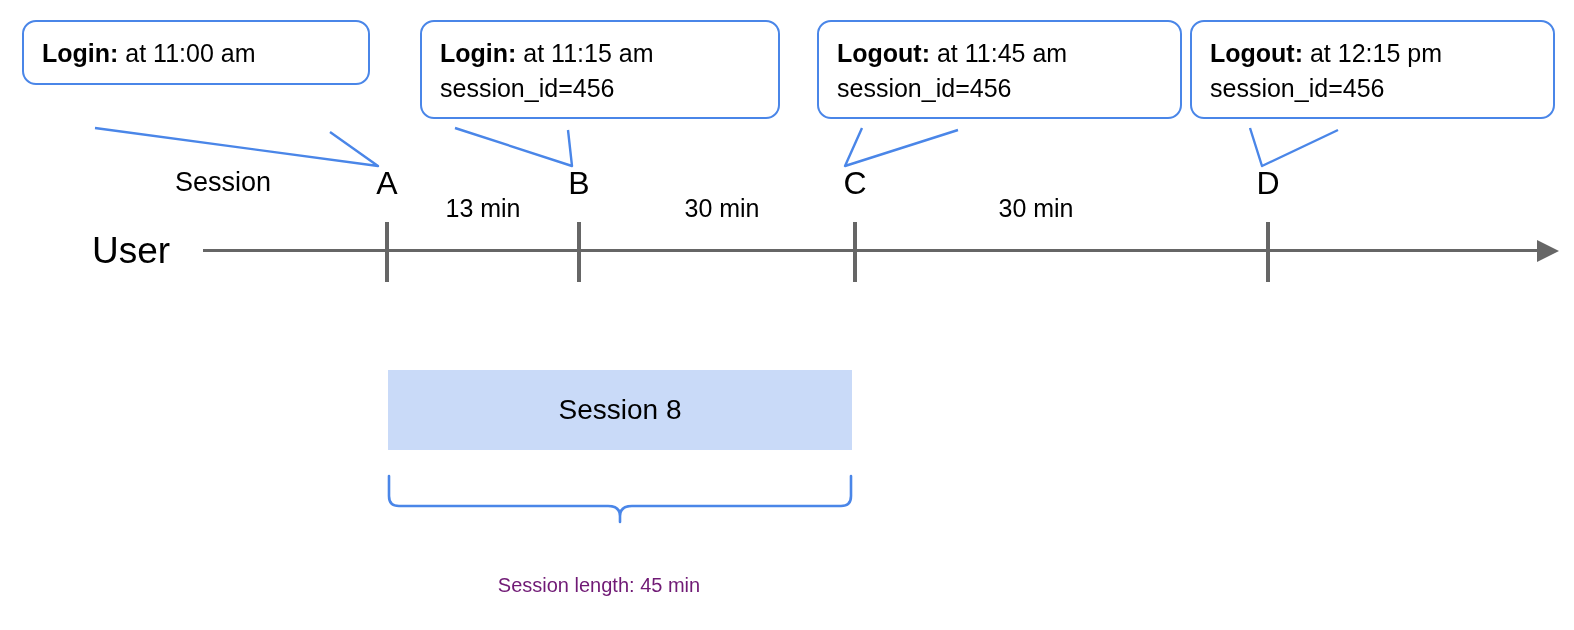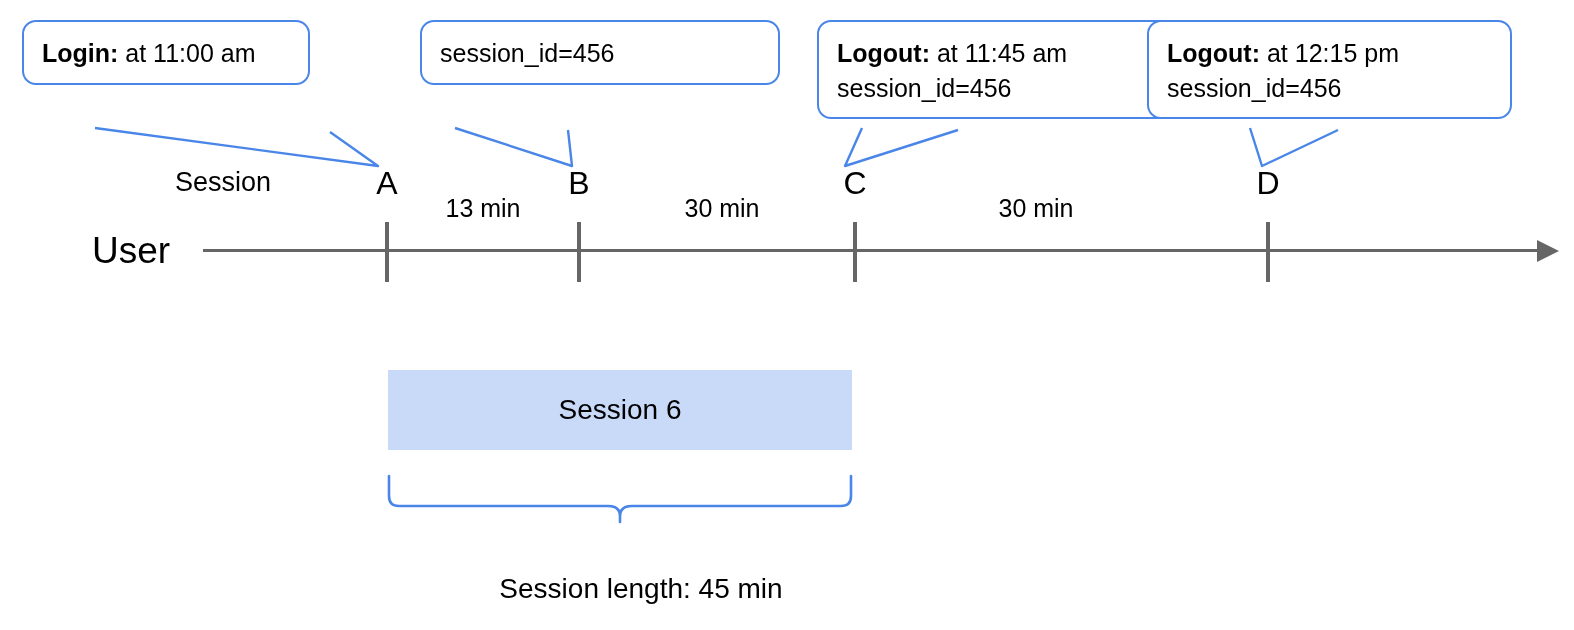--- a/index.html
+++ b/index.html
@@ -137,53 +137,56 @@
   #brace {
     position: absolute;
     left: 380px;
     top: 470px;
     width: 490px;
     height: 60px;
     z-index: 1;
   }
   #session-length-caption {
     position: absolute;
-    left: 641px;
+    left: 599px;
     top: 575px;
     transform: translateX(-50%);
-    font-size: 28px;
-    line-height: 1;
-    color: #000000;
+    font-size: 20px;
+    line-height: 1;
+    color: #701a75;
     white-space: nowrap;
     z-index: 1;
   }
 </style>
 </head>
 <body>
 
 <div id="canvas">
 
-  <div class="callout" style="left:22px; top:20px; width:288px;">
+  <div class="callout" style="left:22px; top:20px; width:348px;">
     <div class="line">
       <span class="ev-name">Login:</span><span> at 11:00 am</span>
     </div>
   </div>
 
   <div class="callout" style="left:420px; top:20px; width:360px;">
+    <div class="line">
+      <span class="ev-name">Login:</span><span> at 11:15 am</span>
+    </div>
     <div class="line">session_id=456</div>
   </div>
 
   <div class="callout" style="left:805px; top:20px; width:365px;margin-left:12px;">
     <div class="line">
       <span class="ev-name">Logout:</span><span> at 11:45 am</span>
     </div>
     <div class="line">session_id=456</div>
   </div>
 
-  <div class="callout" style="left:1147px; top:20px; width:365px;">
+  <div class="callout" style="left:1190px; top:20px; width:365px;">
     <div class="line">
       <span class="ev-name">Logout:</span><span> at 12:15 pm</span>
     </div>
     <div class="line">session_id=456</div>
   </div>
 
   <svg id="tails" viewBox="0 0 1574 630">
 
     <path d="M 95,128 L 378,166 L 330,132" fill="none" stroke="#4a86e8" stroke-width="2.4" stroke-linejoin="round"></path>
 
@@ -208,21 +211,21 @@
   <div class="tick-label" style="left:387px;">A</div>
   <div class="tick-label" style="left:579px;">B</div>
   <div class="tick-label" style="left:855px;">C</div>
   <div class="tick-label" style="left:1268px;">D</div>
 
   <div class="gap-label" style="left:483px;">13 min</div>
   <div class="gap-label" style="left:722px;">30 min</div>
   <div class="gap-label" style="left:1036px;">30 min</div>
 
   <div id="session-bar">
-    <span id="session-bar-label">Session 6</span>
+    <span id="session-bar-label">Session 8</span>
   </div>
 
   <svg id="brace" viewBox="0 0 490 60">
     <path d="M 9,6 L 9,26 Q 9,36 19,36 L 228,36 Q 240,36 240,46 L 240,52
              L 240,46 Q 240,36 252,36 L 461,36 Q 471,36 471,26 L 471,6" fill="none" stroke="#4a86e8" stroke-width="2.6" stroke-linecap="round" stroke-linejoin="round"></path>
   </svg>
 
   <div id="session-length-caption">Session length: 45 min</div>
 
 </div>

